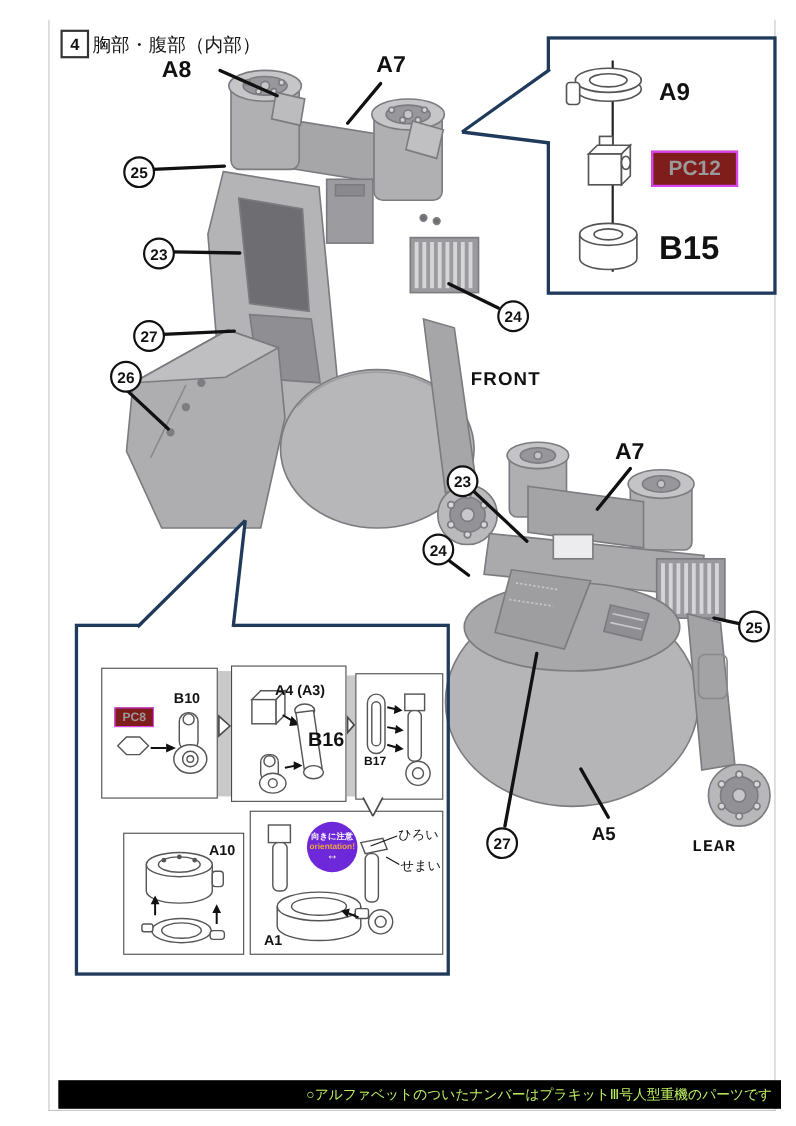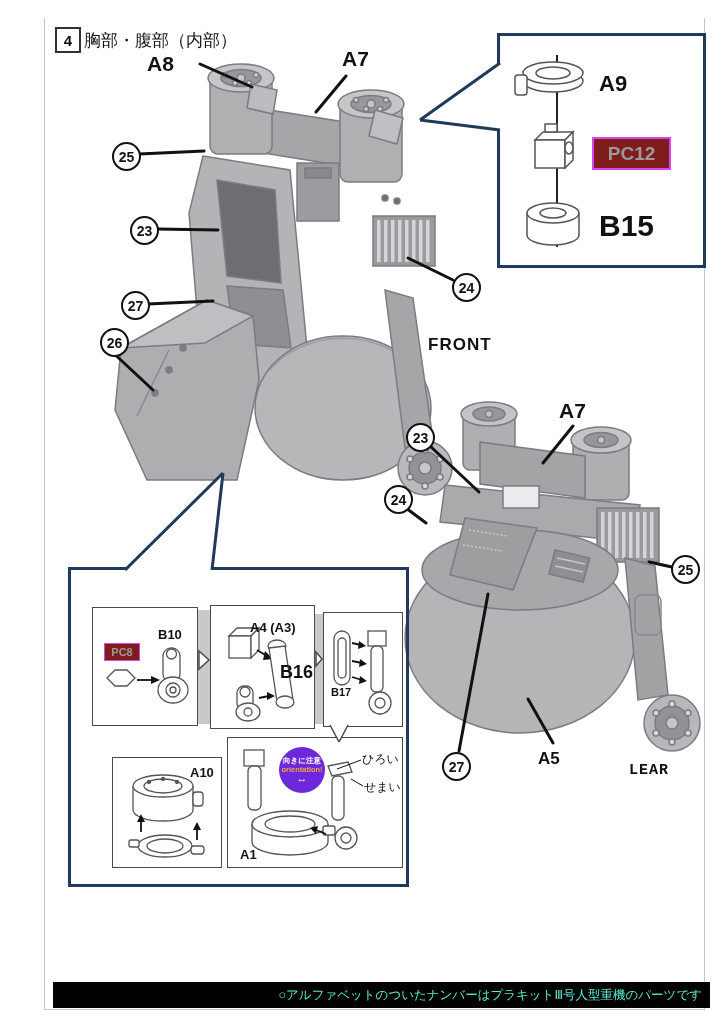--- a/index.html
+++ b/index.html
@@ -22,21 +22,21 @@
   .gray-tag{position:absolute;border:2px solid #d946ef;color:#9a9a9a;display:flex;align-items:center;
         justify-content:center;font-weight:bold;background:#7f1d1d;z-index:4;}
   .badge{position:absolute;left:279px;top:747px;width:46px;height:46px;border-radius:50%;background:#6d28d9;
         color:#fff;display:flex;flex-direction:column;align-items:center;justify-content:center;
         line-height:1.15;z-index:5;text-align:center;}
   .badge .jp{font-size:7.5px;font-weight:bold;}
   .badge .en{font-size:7.5px;font-weight:bold;color:#f4a43c;}
   .badge .ar{font-size:11px;line-height:0.8;}
   .footer-bar{position:absolute;left:53px;top:982px;width:657px;height:26px;background:#000;z-index:4;
         display:flex;align-items:center;justify-content:flex-end;}
-  .footer-bar span{color:#5eead4;font-size:12.5px;padding-right:8px;}
+  .footer-bar span{color:#bef264;font-size:12.5px;padding-right:8px;}
   .sketch{position:absolute;z-index:2;}
 </style>
 </head>
 <body>
 
 <div class="page">
 
   <div class="frame-line" style="left:44px;top:18px;width:1px;height:992px;"></div>
   <div class="frame-line" style="left:704px;top:18px;width:1px;height:992px;"></div>
   <div class="frame-line" style="left:44px;top:1009px;width:661px;height:1px;"></div>

